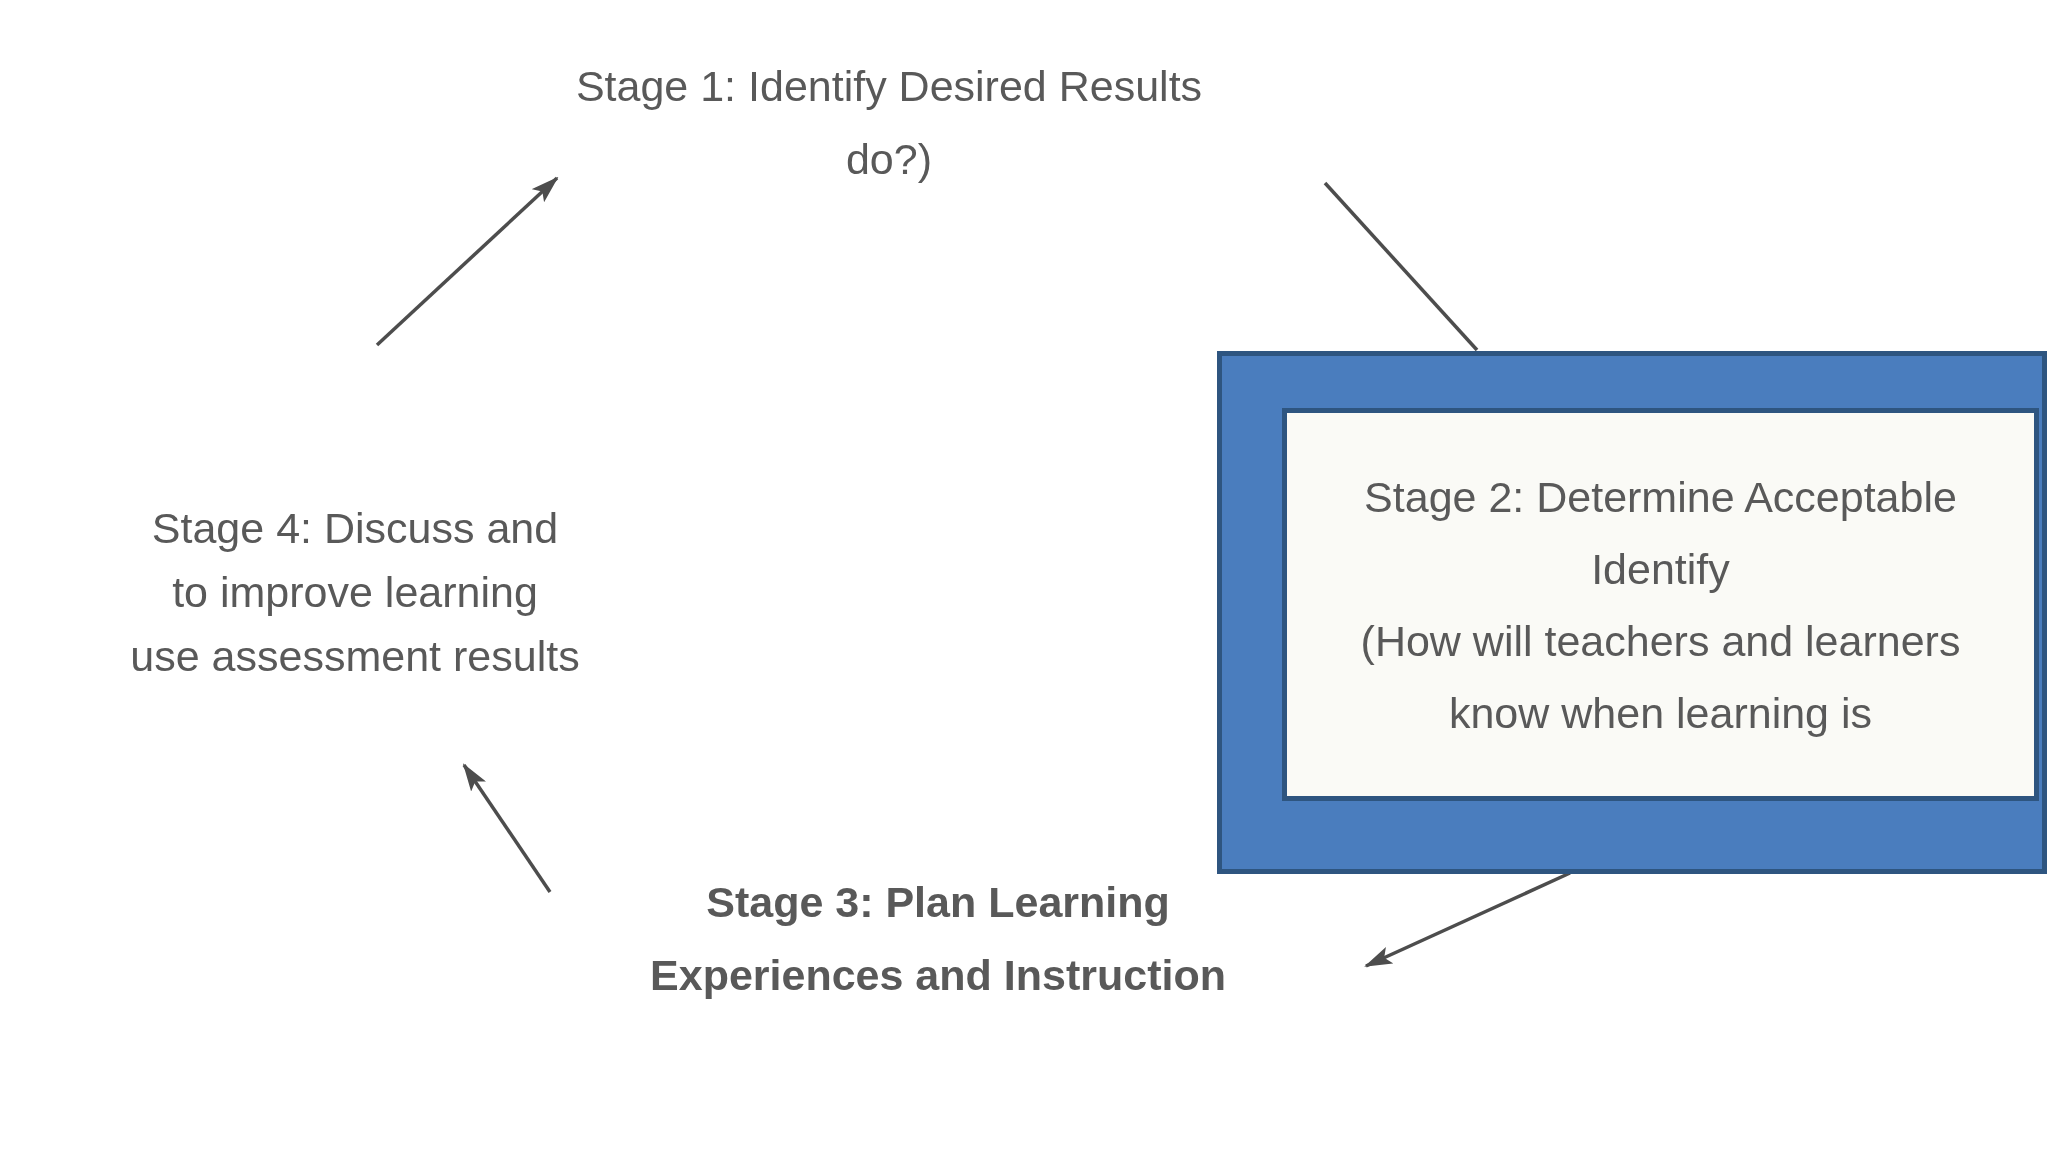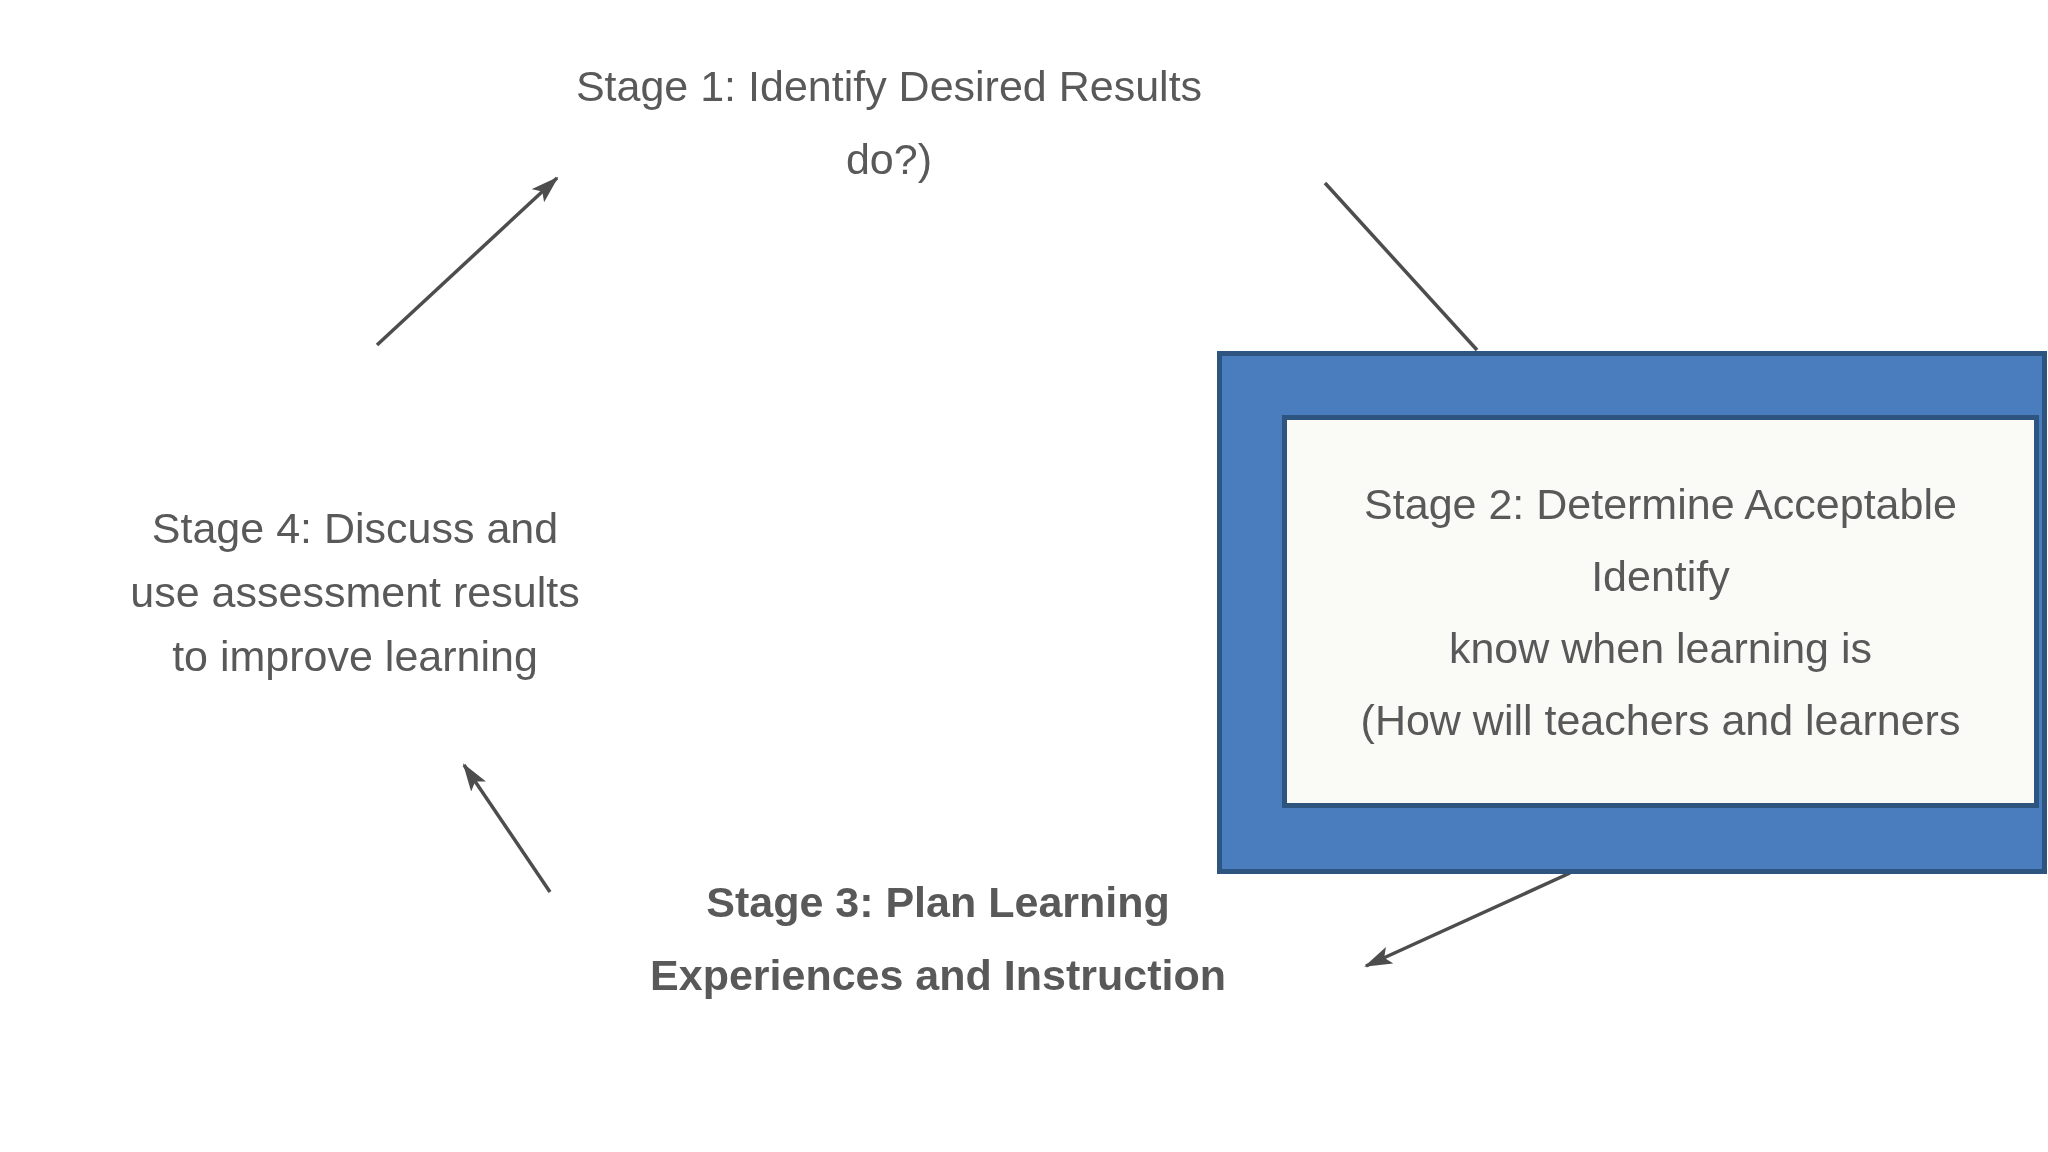--- a/index.html
+++ b/index.html
@@ -25,21 +25,21 @@
   .stage2-outer {
     position: absolute;
     left: 1217px; top: 351px;
     width: 830px; height: 523px;
     box-sizing: border-box;
     background: var(--highlight-fill, #4A7DBE);
     border: 5px solid var(--highlight-border, #2E5580);
   }
   .stage2-inner {
     position: absolute;
-    left: 60px; top: 59px;
+    left: 60px; top: 52px;
     width: 757px; height: 393px;
     box-sizing: border-box;
     background: var(--inner-fill, #FAFAF6);
     border: 5px solid var(--highlight-border, #2E5580);
     display: flex;
     align-items: center;
     justify-content: flex-start;
   }
   .stage2-text {
     text-align: center;
@@ -79,33 +79,33 @@
     <line x1="550" y1="892" x2="464" y2="765" marker-end="url(#head)"></line>
   </svg>
 
   <div id="stage1" class="stage-label">
     <div>Stage 1: Identify Desired Results</div>
     <div>do?)</div>
   </div>
 
   <div id="stage4" class="stage-label">
     <div>Stage 4: Discuss and</div>
+    <div>to improve learning</div>
     <div>use assessment results</div>
-    <div>to improve learning</div>
   </div>
 
   <div id="stage3" class="stage-label">
     <div>Stage 3: Plan Learning</div>
     <div>Experiences and Instruction</div>
   </div>
 
   <div class="stage2-outer">
     <div class="stage2-inner">
       <div class="stage2-text">
         <div>Stage 2: Determine Acceptable</div>
         <div>Identify</div>
+        <div>(How will teachers and learners</div>
         <div>know when learning is</div>
-        <div>(How will teachers and learners</div>
       </div>
     </div>
   </div>
 
 </div>
 
 </body></html>

